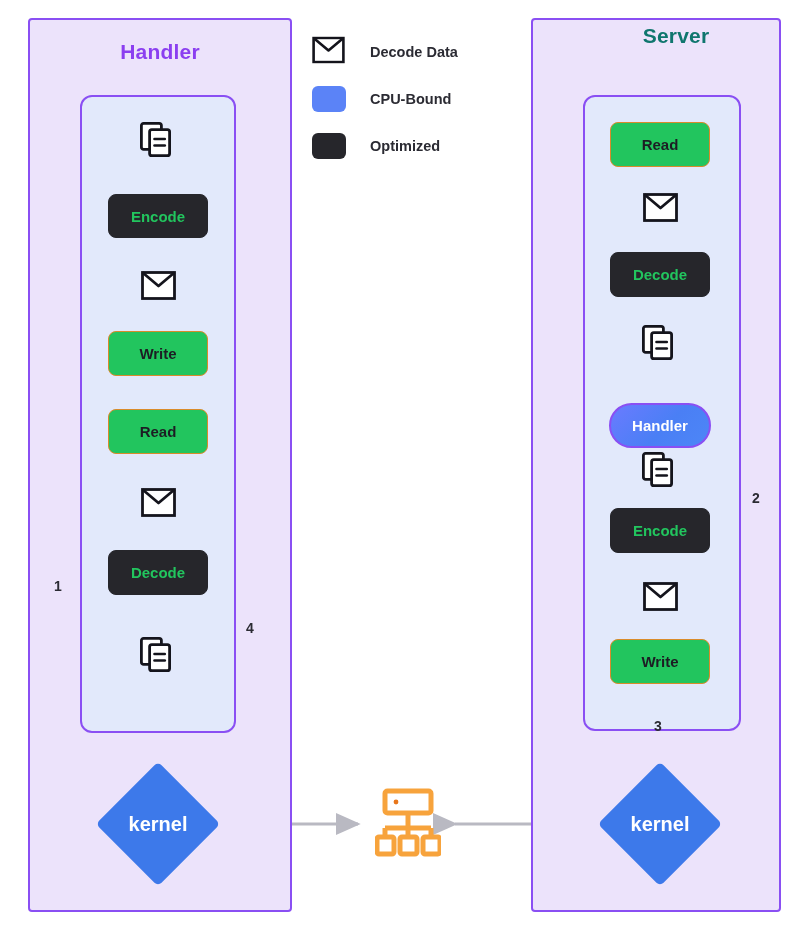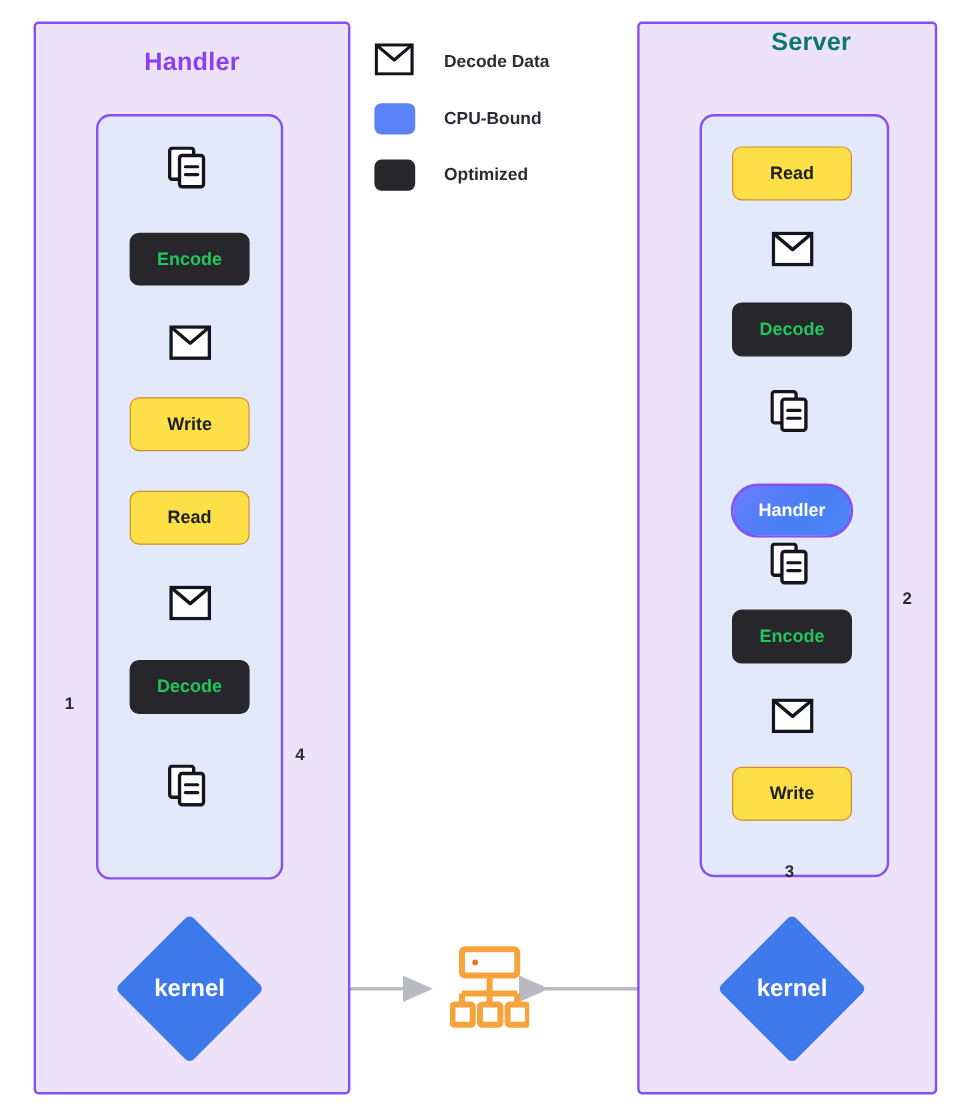--- a/index.html
+++ b/index.html
@@ -7,21 +7,21 @@
   #stage{position:relative;width:805px;height:926px;background:#ffffff;overflow:hidden;}
 
   
   .lane{position:absolute;background:#ece3fb;border:2.5px solid #8a4ff3;border-radius:4px;}
   .lane-title{position:absolute;width:100%;text-align:center;font-size:21px;font-weight:bold;letter-spacing:.2px;}
   .lane-inner{position:absolute;background:#e2e9fb;border:2.5px solid #8a4ff3;border-radius:12px;}
 
   
   .node{position:absolute;display:flex;align-items:center;justify-content:center;
         font-size:15px;font-weight:bold;border-radius:8px;box-sizing:border-box;}
-  .node.io{background:#fde047;border:1.6px solid #d98b2b;color:#1d1d24;}
+  .node.io{background:#22c55e;border:1.6px solid #d98b2b;color:#1d1d24;}
   .node.opt{background:#26262b;border:1.6px solid #26262b;color:#22c55e;}
   .node.cpu{background:linear-gradient(135deg,#6a7bff 0%,#4a7ff5 55%,#4d86f7 100%);
             border:2px solid #8a4ff3;color:#ffffff;border-radius:26px;}
 
   
   .diamond{position:absolute;}
   .diamond .shape{position:absolute;inset:0;background:#3d79ea;transform:rotate(45deg);border-radius:5px;}
   .diamond .lbl{position:absolute;inset:0;display:flex;align-items:center;justify-content:center;
                 color:#ffffff;font-size:20px;font-weight:bold;}
 

